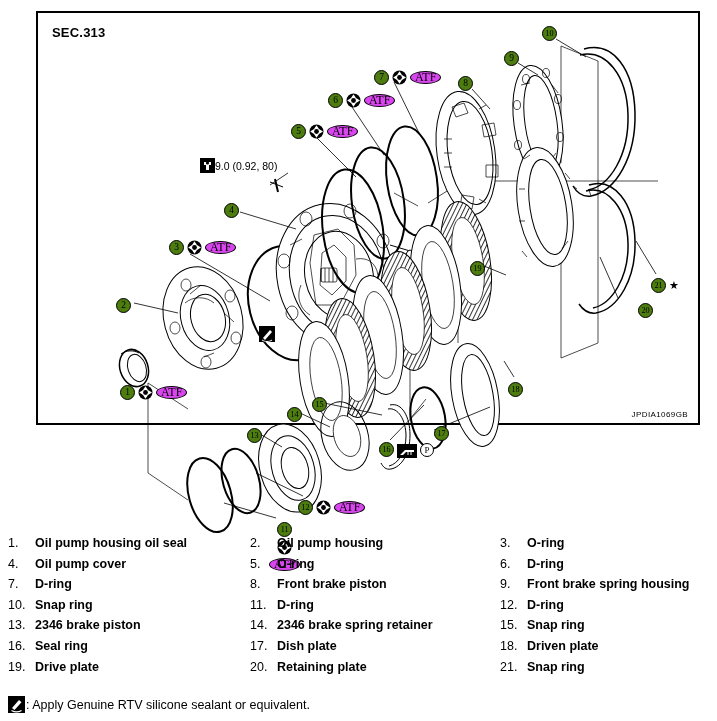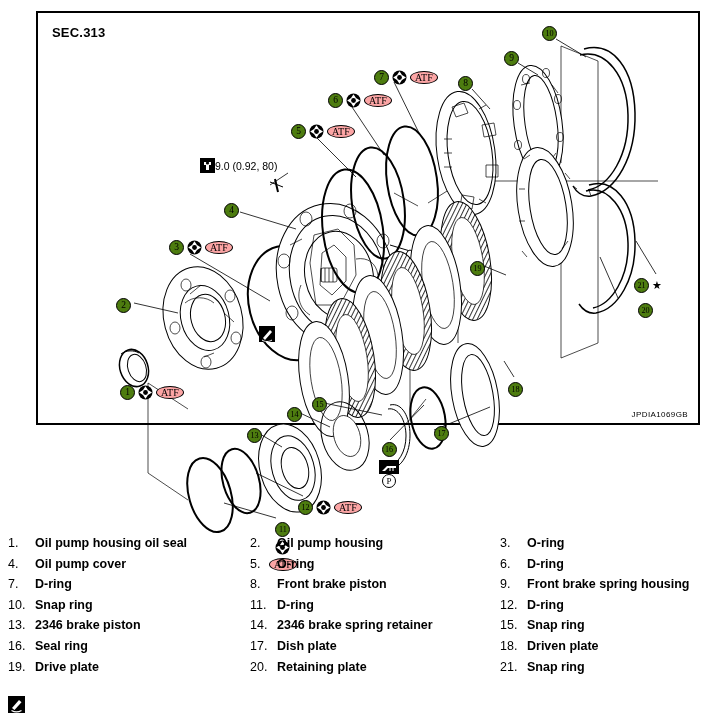--- a/index.html
+++ b/index.html
@@ -21,21 +21,21 @@
   .wht7{fill:#fff;stroke:#000;stroke-width:.7;}
   .blk{fill:#000;}
   .hatch{fill:url(#hatchP);stroke:#000;stroke-width:1;}
 
   
   .marker{position:absolute;display:flex;align-items:center;gap:3px;}
   .cnum{width:15px;height:15px;border:1.1px solid #000;border-radius:50%;background:#4d7c0f;
         font-size:9.5px;line-height:13px;text-align:center;box-sizing:border-box;font-family:"Liberation Serif",serif;}
   .cnum.wide{font-size:8.2px;}
   .xmark{width:15px;height:15px;position:relative;flex:none;}
-  .atf{border:1.1px solid #000;border-radius:50%;padding:0 4px;font-size:10px;line-height:11px;height:11px;background:#fca5a5;font-family:"Liberation Serif",serif;}
+  .atf{border:1.1px solid #000;border-radius:50%;padding:0 4px;font-size:12px;line-height:11px;height:11px;background:#d946ef;font-family:"Liberation Serif",serif;}
   .star{font-size:11px;line-height:11px;}
   .pcircle{width:14px;height:14px;border:1.1px solid #000;border-radius:50%;font-size:9px;line-height:12px;
            text-align:center;box-sizing:border-box;font-family:"Liberation Serif",serif;background:#fff;}
   .sealrect{width:20px;height:11px;background:#000;position:relative;flex:none;}
 
   
   #torque-note{position:absolute;display:flex;align-items:center;font-size:10.5px;font-family:"Liberation Sans",sans-serif;}
   .tq-icon{width:15px;height:15px;background:#000;position:relative;flex:none;}
 
   
@@ -386,42 +386,42 @@
         </div>
         <div class="marker" style="left: 209px; top: 415px;">
           <span class="cnum wide">13</span>
         </div>
         <div class="marker" style="left: 249px; top: 394px;">
           <span class="cnum wide">14</span>
         </div>
         <div class="marker" style="left: 274px; top: 384px;">
           <span class="cnum wide">15</span>
         </div>
-        <div class="marker" style="left: 341px; top: 429px; flex-direction: column;">
+        <div class="marker" style="left: 341px; top: 429px;">
           <span class="cnum wide">16</span>
           <span class="sealrect"><svg viewBox="0 0 20 11" width="20" height="11">
               <rect width="20" height="11" fill="#000"></rect>
               <path d="M3 8 L8 3 L17 3 L17 5 L9 5 L6 8 Z" fill="#fff"></path>
               <path d="M11 5 L11 8 M14 5 L14 8" stroke="#fff" stroke-width="1"></path>
             </svg></span>
           <span class="pcircle">P</span>
         </div>
         <div class="marker" style="left: 396px; top: 413px;">
           <span class="cnum wide">17</span>
         </div>
         <div class="marker" style="left: 470px; top: 369px;">
           <span class="cnum wide">18</span>
         </div>
         <div class="marker" style="left: 432px; top: 248px;">
           <span class="cnum wide">19</span>
         </div>
         <div class="marker" style="left: 575px; top: 290px; margin-left: 25px;">
           <span class="cnum wide">20</span>
         </div>
-        <div class="marker" style="left: 596px; top: 265px;">
+        <div class="marker" style="left: 613px; top: 265px;">
           <span class="cnum wide">21</span>
           <span class="star">★</span>
         </div>
       </div>
   </div>
 
   <div id="drawing-id">JPDIA1069GB</div>
 </div>
 
 <div id="legend">
@@ -512,14 +512,15 @@
       </div>
     </div>
   <div id="sealant-note">
     <span class="sn-icon">
       <svg viewBox="0 0 17 17" width="17" height="17">
           <rect width="17" height="17" fill="#000"></rect>
         <path d="M4 12 L11 4 L13.5 6.2 L6.5 14 Z" fill="#fff"></path>
         <path d="M3.5 14.5 C6.5 16.2 10.5 16.2 13.5 14.5" stroke="#fff" stroke-width="1.3" fill="none"></path>
         </svg>
     </span>
+    <span>: Apply Genuine RTV silicone sealant or equivalent.</span>
   </div>
 </div>
 
 </body></html>

